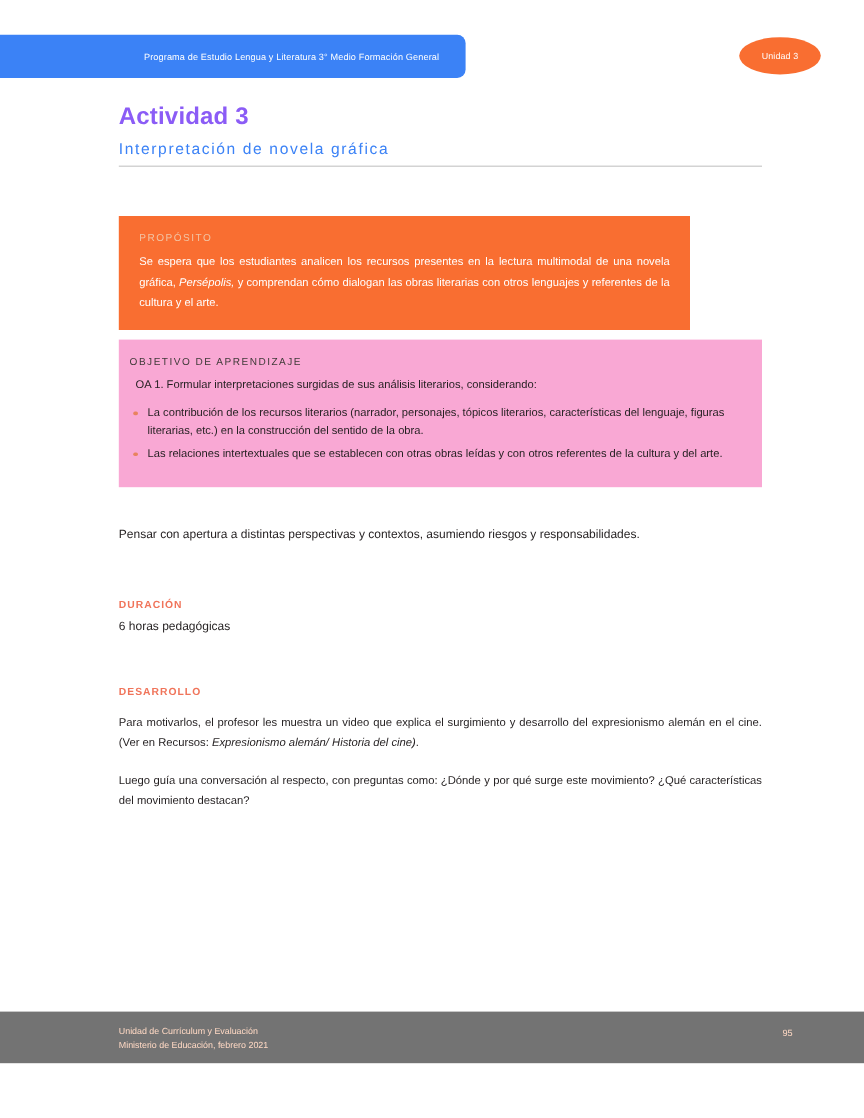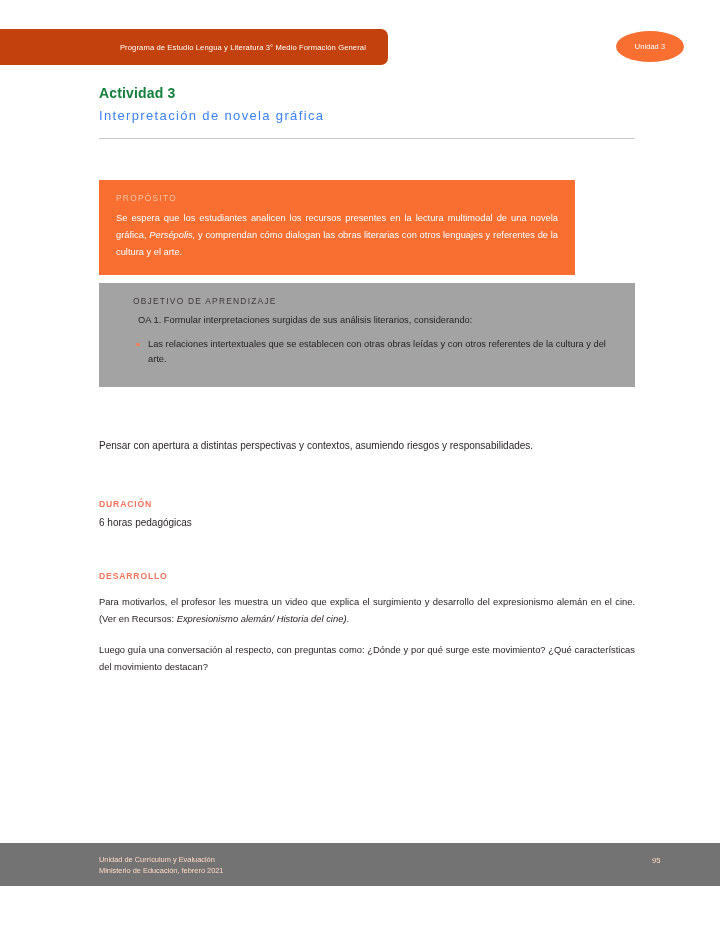--- a/index.html
+++ b/index.html
@@ -23,21 +23,21 @@
     left: 0;
     width: 720px;
     height: 36px;
   }
   .header-bar {
     position: absolute;
     left: 0;
     top: 0;
     width: 388px;
     height: 36px;
-    background: #c2410c;
+    background: #3b82f6;
     border-top-right-radius: 7px;
     border-bottom-right-radius: 7px;
     display: flex;
     align-items: center;
     justify-content: flex-end;
     box-sizing: border-box;
     padding-right: 22px;
   }
   .header-bar-text {
     color: #ffffff;
@@ -66,22 +66,22 @@
   
   .content {
     position: absolute;
     left: 99px;
     top: 0;
     width: 536px;
   }
 
   .title-block { position: absolute; top: 84px; left: 0; width: 536px; }
   .activity-title {
-    color: #15803d;
-    font-size: 14px;
+    color: #8b5cf6;
+    font-size: 20px;
     font-weight: bold;
     letter-spacing: 0.15px;
     line-height: 1.35;
   }
   .activity-subtitle {
     color: #3b82f6;
     font-size: 13px;
     letter-spacing: 1.35px;
     line-height: 1.5;
     margin-top: 3px;
@@ -119,23 +119,23 @@
     text-align: justify;
   }
   .proposito-text em { font-style: italic; }
 
   
   .objetivo-block {
     position: absolute;
     top: 283px;
     left: 0;
     width: 536px;
-    background: #a3a3a3;
+    background: #f9a8d4;
     box-sizing: border-box;
-    padding: 13px 17px 16px 34px;
+    padding: 13px 17px 16px 9px;
   }
   .oa-intro {
     color: #231f20;
     font-size: 9.3px;
     line-height: 1.6;
     margin: 3px 0 9px 5px;
   }
   .oa-list {
     list-style: none;
     margin: 0;
@@ -239,20 +239,21 @@
       <span>Se espera que los estudiantes analicen los recursos presentes en la lectura multimodal de una novela gráfica, </span><em>Persépolis,</em><span> y comprendan cómo dialogan las obras literarias con otros lenguajes y referentes de la cultura y el arte.</span>
     </div>
   </div>
 
   <div class="objetivo-block">
     <div class="block-label on-peach">OBJETIVO DE APRENDIZAJE</div>
     <div class="oa-intro">OA 1. Formular interpretaciones surgidas de sus análisis literarios, considerando:</div>
     <ul class="oa-list">
       <li class="oa-item">
         <span class="bullet"></span>
+        <span>La contribución de los recursos literarios (narrador, personajes, tópicos literarios, características del lenguaje, figuras literarias, etc.) en la construcción del sentido de la obra.</span>
       </li>
       <li class="oa-item">
         <span class="bullet"></span>
         <span>Las relaciones intertextuales que se establecen con otras obras leídas y con otros referentes de la cultura y del arte.</span>
       </li>
     </ul>
   </div>
 
   <div class="section sec-actitud">
     <div class="section-text">Pensar con apertura a distintas perspectivas y contextos, asumiendo riesgos y responsabilidades.</div>

